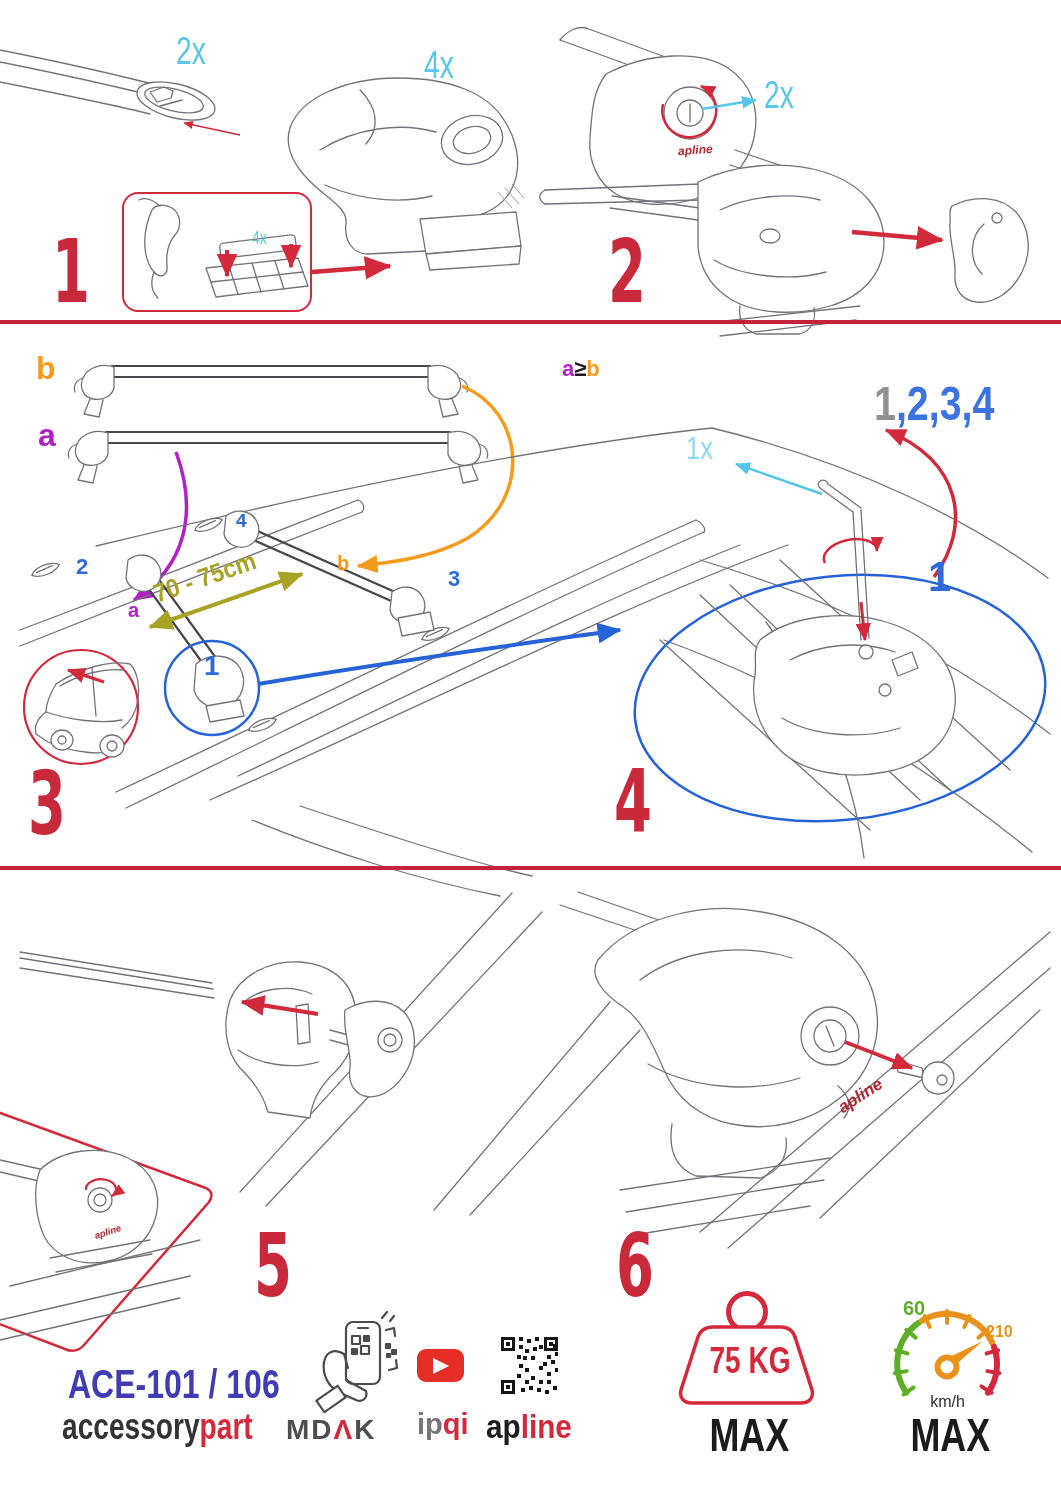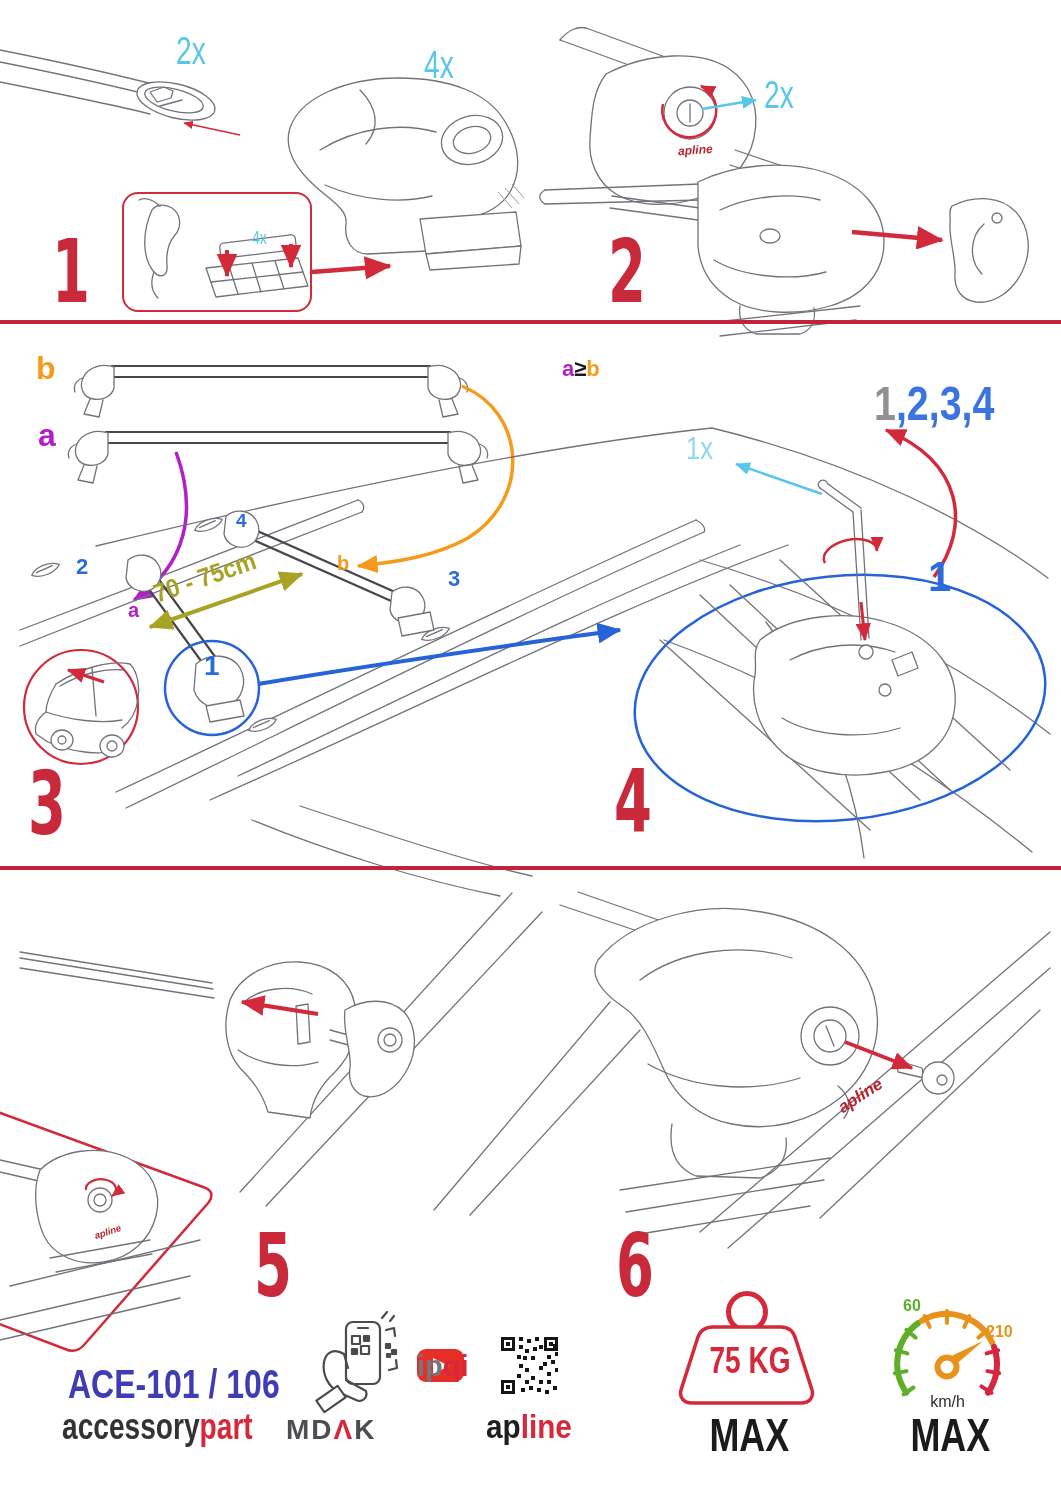--- a/index.html
+++ b/index.html
@@ -361,26 +361,26 @@
   <div class="brand" style="left:836px;top:1086px;font-size:17px;transform:rotate(-33deg)">apline</div>
   <div class="num" style="left:616px;top:1222px">6</div>
 
   <div class="lbl" style="left:68px;top:1364px;font-size:40px;font-weight:600;color:#403CB4;transform:scaleX(.8);transform-origin:left top">ACE-101 / 106</div>
   <div class="lbl" style="left:62px;top:1408px;font-size:37px;font-weight:600;transform:scaleX(.76);transform-origin:left top">
     <span style="color:#333336">accessory</span><span style="color:#D5293B">part</span>
   </div>
   <div class="lbl" style="left:286px;top:1416px;font-size:28px;font-weight:700;letter-spacing:2px;color:#4E4E52">
     <span>MD</span><span style="color:#D5293B">Λ</span><span>K</span>
   </div>
-  <div class="lbl" style="left:417px;top:1352px;font-size:29px;font-weight:600;color:#76767A">
+  <div class="lbl" style="left:417px;top:1410px;font-size:29px;font-weight:600;color:#76767A">
     <span>ip</span><span style="color:#D5293B">qi</span>
   </div>
   <div class="lbl" style="left:486px;top:1410px;font-size:33px;font-weight:700;color:#1E1E20;transform:scaleX(.9);transform-origin:left top">
     <span>ap</span><span style="color:#D5293B">line</span>
   </div>
   <div class="lbl" style="left:699px;top:1343px;width:95px;text-align:center;font-size:36px;font-weight:700;color:#D5293B;transform:scaleX(.78)">75 KG</div>
   <div class="lbl" style="left:699px;top:1412px;width:95px;text-align:center;font-size:46px;font-weight:600;color:#1B1B1D;transform:scaleX(.78)">MAX</div>
-  <div class="lbl" style="left:903px;top:1298px;font-size:16px;font-weight:700;color:#5FAE27">60</div>
+  <div class="lbl" style="left:903px;top:1298px;font-size:20px;font-weight:700;color:#5FAE27">60</div>
   <div class="lbl" style="left:986px;top:1324px;font-size:16px;font-weight:700;color:#E8921C">210</div>
   <div class="lbl" style="left:920px;top:1394px;width:55px;text-align:center;font-size:16px;font-weight:500;color:#2E2E31">km/h</div>
   <div class="lbl" style="left:900px;top:1412px;width:95px;text-align:center;font-size:46px;font-weight:600;color:#1B1B1D;transform:scaleX(.78)">MAX</div>
 
 </div>
 
 </body></html>

